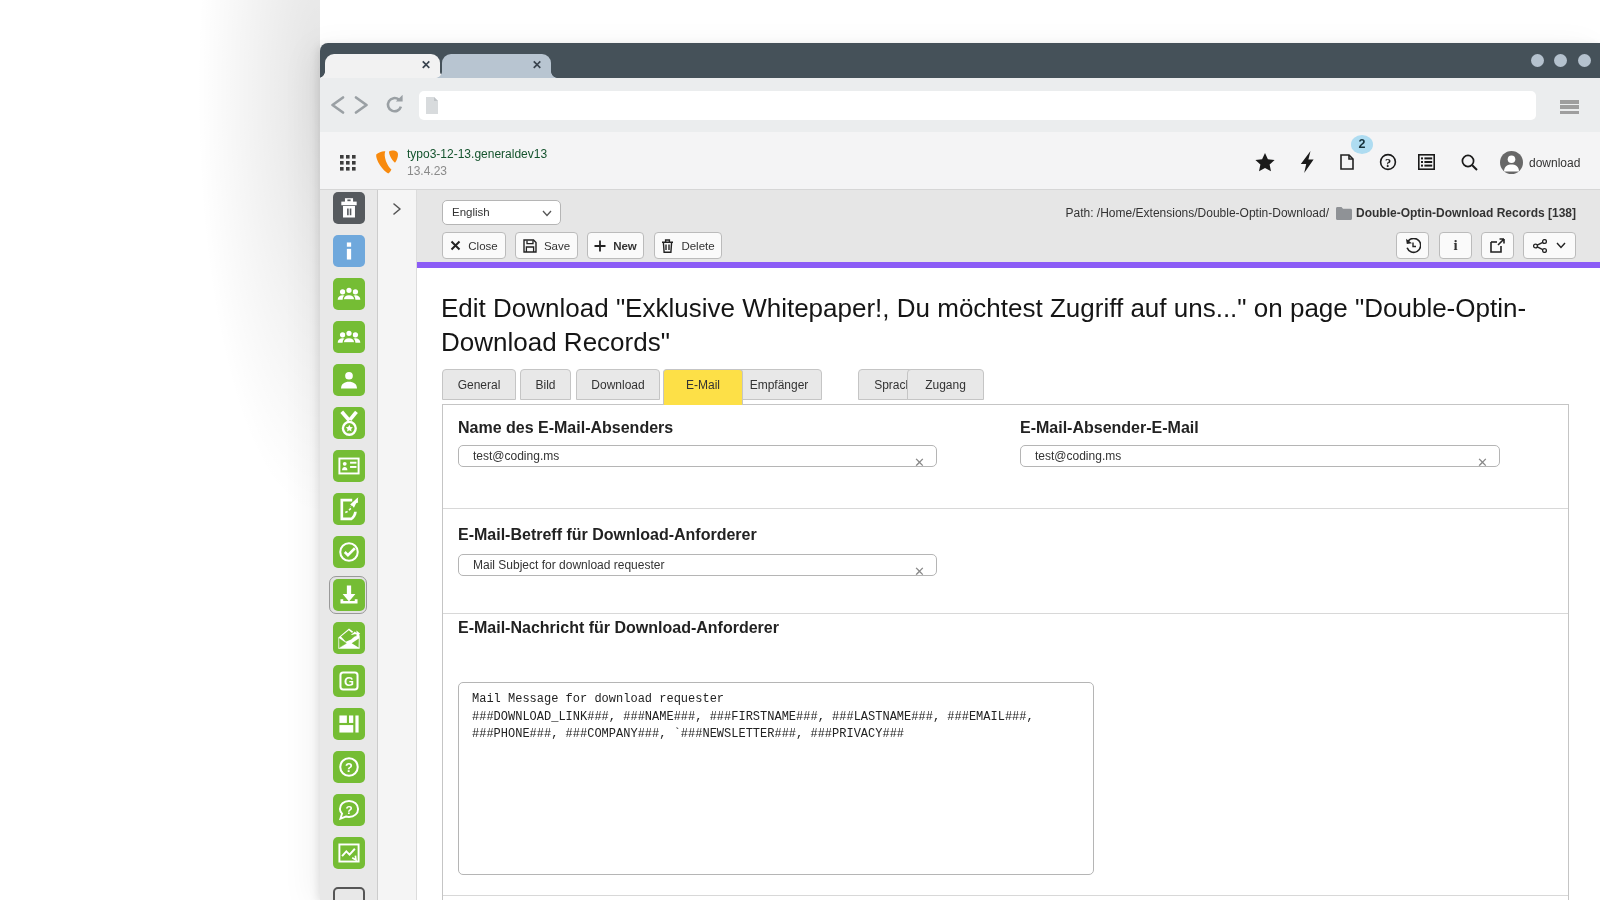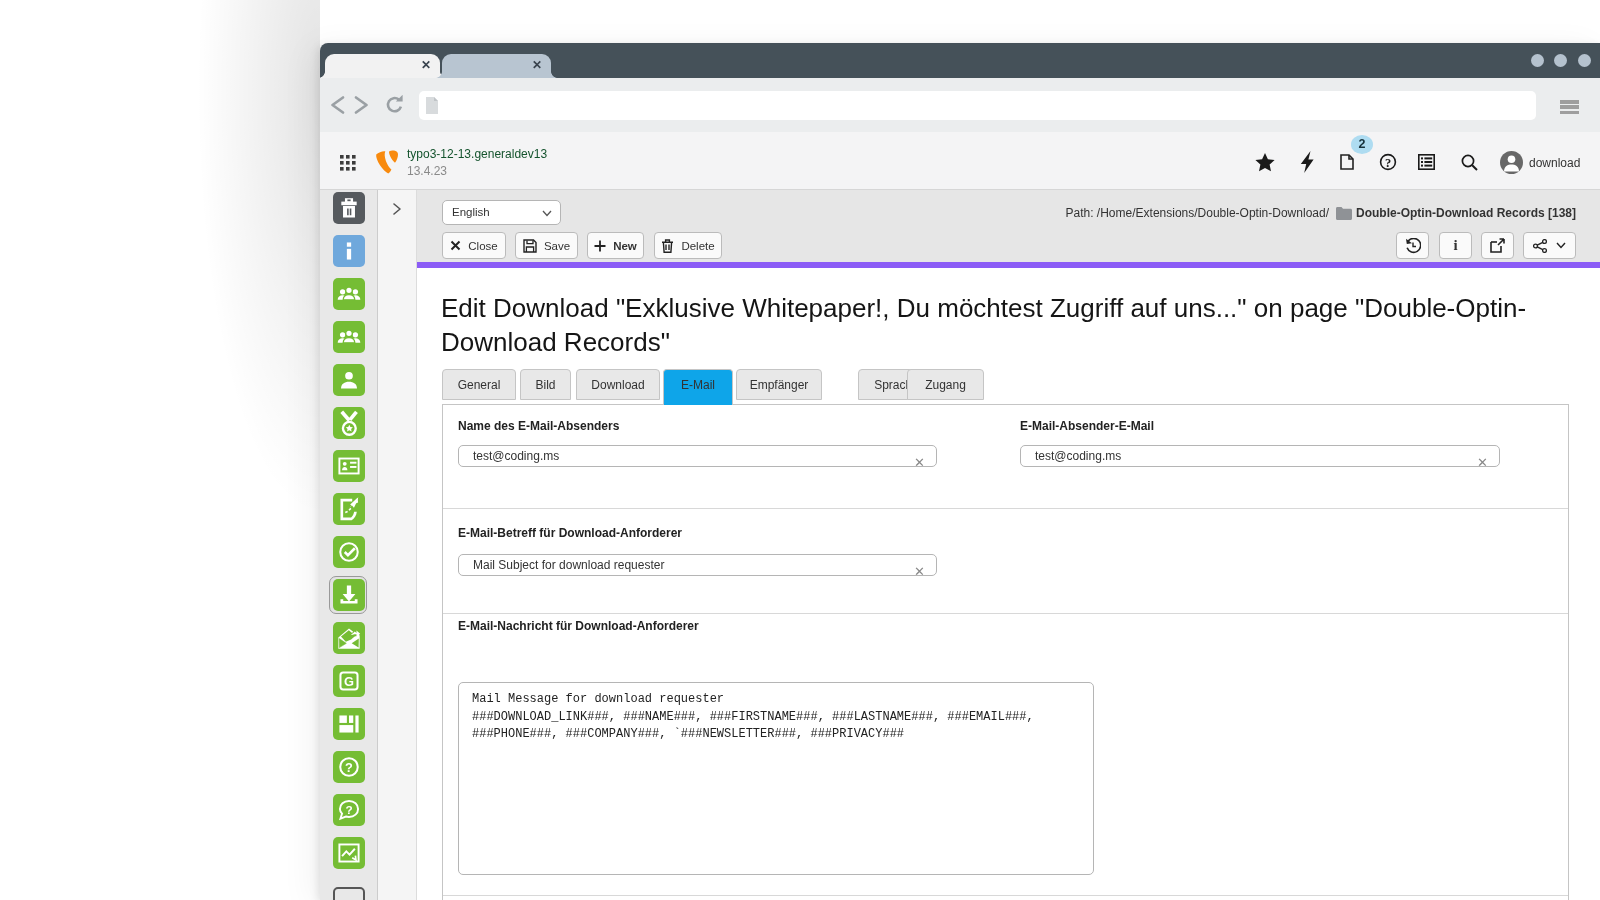--- a/index.html
+++ b/index.html
@@ -45,21 +45,21 @@
   
   #content { position:absolute; left:97px; top:225px; width:1183px; height:632px; background:#fff; }
   h1 { font-size:26px; font-weight:normal; color:#151515; line-height:33.5px; letter-spacing:0; }
 
   .tabitem { position:absolute; border:1px solid #c5c5c5; border-radius:4px 4px 0 0; background:#e8e8e8;
     font-size:12px; color:#333; display:flex; align-items:center; justify-content:center; }
   #panel { position:absolute; border:1px solid #c5c5c5; background:#fff; }
   .ip { position:absolute; height:22px; background:#fff; border:1px solid #b5b5b5; border-radius:5px;
     font-size:12px; color:#333; display:flex; align-items:center; padding:0 14px; }
   .ipx { position:absolute; right:11px; top:9px; color:#888; font-size:13px; }
-  .lbl { position:absolute; font-size:12px; font-weight:bold; color:#222; }
+  .lbl { position:absolute; font-size:16px; font-weight:bold; color:#222; }
   .divider { position:absolute; left:0; height:1px; background:#d8d8d8; width:100%; }
 </style>
 </head>
 <body>
 <div id="stage">
   <div id="shade"></div>
   <div id="window">
     <div id="titlebar">
       <div class="tab" id="tab1">
           <span class="tabx" style="left:96px;">✕</span>
@@ -379,16 +379,16 @@
         <div class="lbl" style="left:577px; top:14px;">E-Mail-Absender-E-Mail</div>
         <div class="ip" style="left:577px; top:40px; width:480px;">test@coding.ms<span class="ipx">✕</span></div>
         <div class="divider" style="top:103px;"></div>
         <div class="lbl" style="left:15px; top:121px;">E-Mail-Betreff für Download-Anforderer</div>
         <div class="ip" style="left:15px; top:149px; width:479px;">Mail Subject for download requester<span class="ipx">✕</span></div>
         <div class="divider" style="top:208px;"></div>
         <div class="lbl" style="left:15px; top:214px;">E-Mail-Nachricht für Download-Anforderer</div>
         <div class="abs" style="left:15px; top:277px; width:636px; height:193px; border:1px solid #b5b5b5; border-radius:5px; background:#fff; padding:8px 13px; font-family:'Liberation Mono', monospace; font-size:12px; line-height:17.5px; white-space:nowrap; color:#222;">Mail Message for download requester<br>###DOWNLOAD_LINK###, ###NAME###, ###FIRSTNAME###, ###LASTNAME###, ###EMAIL###,<br>###PHONE###, ###COMPANY###, `###NEWSLETTER###, ###PRIVACY###</div>
         <div class="divider" style="top:490px;"></div>
       </div>
-      <div class="tabitem" style="left:246px; top:101px; width:70px; height:36px; background:#0ea5e9; border-bottom:0; z-index:5; padding-bottom:5px;">E-Mail</div>
+      <div class="tabitem" style="left:246px; top:101px; width:80px; height:36px; background:#fde047; border-bottom:0; z-index:5; padding-bottom:5px;">E-Mail</div>
     </div>
   </div>
 </div>
 
 </body></html>

